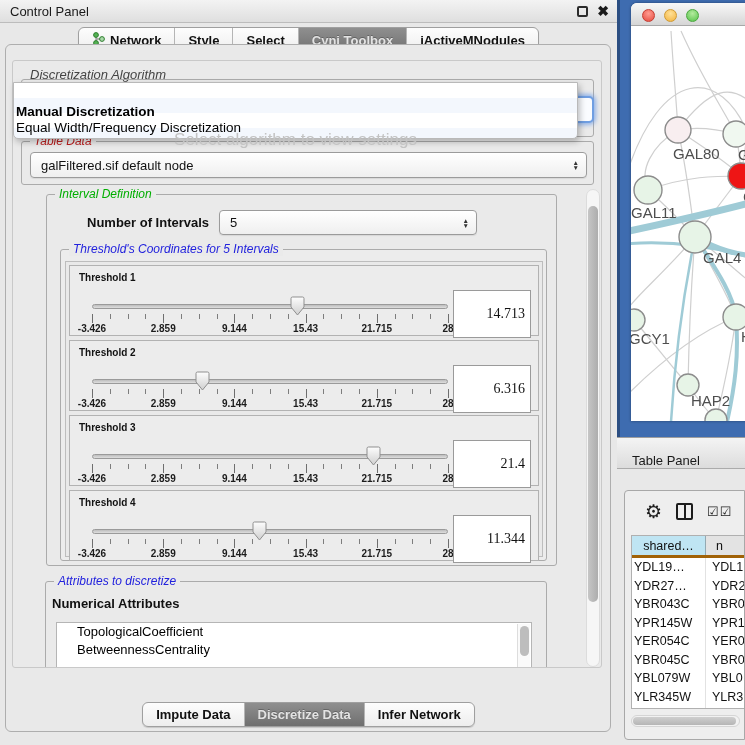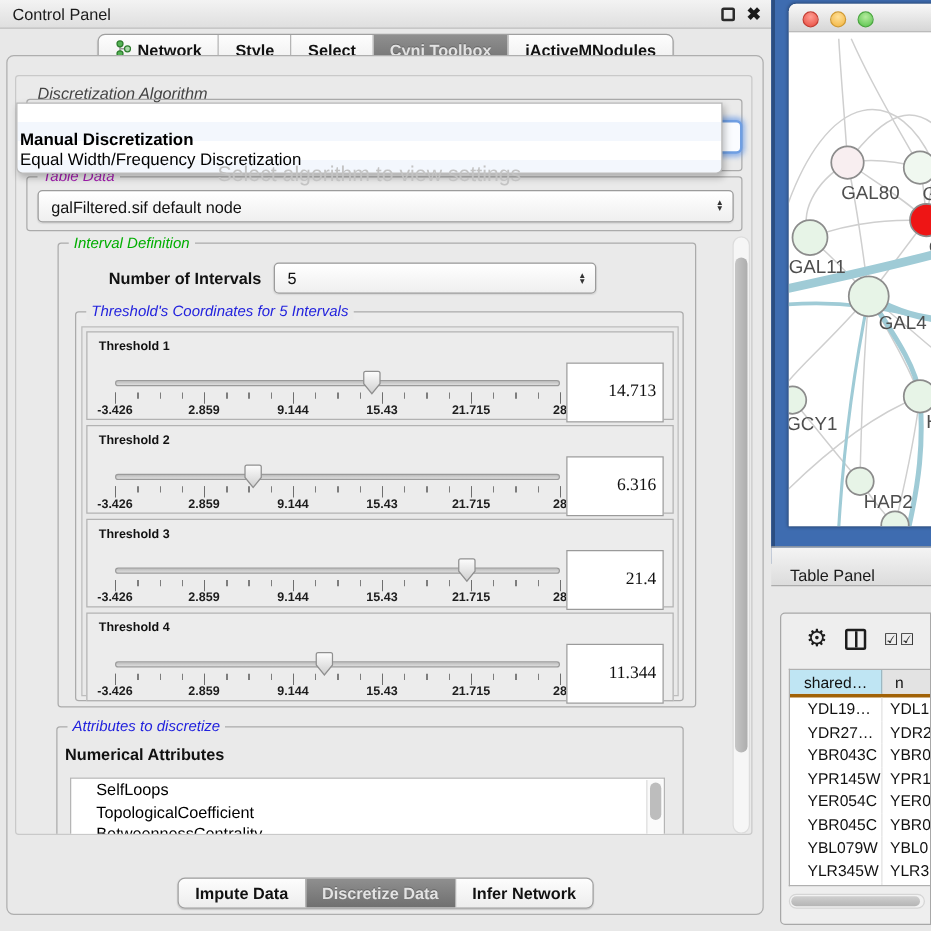--- a/index.html
+++ b/index.html
@@ -26,21 +26,21 @@
 
   .outer-frame { position:absolute; left:5px; top:44px; width:606px; height:688px;
                  border:1px solid #aeaeae; border-radius:6px; background:#e9e9e9; }
   .inner-frame { position:absolute; left:12px; top:60px; width:590px; height:608px;
                  border:1px solid #c9c9c9; border-radius:3px; background:#eaeaea; overflow:hidden; }
 
   .group { position:absolute; border:1px solid #ababab; border-radius:3px; }
   .group-label { position:absolute; top:-8px; left:8px; background:#eaeaea; padding:0 4px; font-size:12px;font-style:italic; }
   .lbl-green { color:#00ae00; }
   .lbl-blue  { color:#2222dd; }
-  .lbl-dark  { color:#a21caf; }
+  .lbl-dark  { color:#b91c1c; }
 
   
   .combo { position:absolute; border:1px solid #9b9b9b; border-radius:4px;
            background:linear-gradient(#ffffff,#efefef); box-shadow:inset 0 1px 0 #fff,0 1px 1px rgba(0,0,0,.08);
            display:flex; align-items:center; font-size:13px; padding:0 20px 0 10px; }
   .stepper { position:absolute; right:7px; top:50%; transform:translateY(-50%);
              display:flex; flex-direction:column; align-items:center; color:#333; }
   .stepper span { font-size:6.5px; line-height:5px; }
 
   
@@ -118,21 +118,21 @@
                background:linear-gradient(#1c1c1c,#1c1c1c) center/2px 100% no-repeat; }
   .cb-pair { font-size:13px; color:#1c1c1c; letter-spacing:1px; }
   .tp-table { position:absolute; left:6px; top:44px; right:0; bottom:30px; overflow:hidden;
               border:1px solid #b0b0b0; border-right:none; background:#fff; }
   .tp-headrow { display:flex; height:22px; border-bottom:3px solid #a16207; }
   .tp-h1 { width:74px; background:#bfe5f3; border-right:1px solid #93a9b2; font-size:12.5px;
            display:flex; align-items:center; justify-content:center; }
   .tp-h2 { flex:1; background:#e3e3e3; font-size:12.5px; display:flex; align-items:center;
            padding-left:10px; }
   .tp-row { display:flex; height:18.5px; font-size:12.5px; }
-  .tp-c1 { width:74px; padding-left:14px; border-right:1px solid #e2e2e2; overflow:hidden;
+  .tp-c1 { width:74px; padding-left:2px; border-right:1px solid #e2e2e2; overflow:hidden;
            white-space:nowrap; display:flex; align-items:center; }
   .tp-c2 { flex:1; padding-left:6px; overflow:hidden; white-space:nowrap; display:flex; align-items:center; }
   .tp-hscroll { position:absolute; left:6px; bottom:12px; right:4px; height:12px; background:#f2f2f2;
                 border:1px solid #d5d5d5; border-radius:6px; }
   .tp-hscroll .thumb { position:absolute; left:1px; top:1px; height:8px; width:96%;
                        background:linear-gradient(#cfcfcf,#b5b5b5); border-radius:5px; }
 
   .net-icon { display:inline-block; }
   svg text { font-family:"Liberation Sans", sans-serif; }
 </style>
@@ -324,21 +324,20 @@
     </div>
     <div class="thr-value">11.344</div>
           </div>
       </div>
     </div>
 
     <div class="group" style="left:32px; top:520px; width:502px; height:110px;">
       <span class="group-label lbl-blue">Attributes to discretize</span>
       <div style="position:absolute; left:6px; top:14px; font-size:13px; font-weight:bold;">Numerical Attributes</div>
       <div class="attr-list">
-        <div class="attr-item">SelfLoops</div>
         <div class="attr-item">TopologicalCoefficient</div>
         <div class="attr-item">BetweennessCentrality</div>
         <div class="attr-scroll">
             <div class="thumb"></div>
           </div>
       </div>
     </div>
 
     <div class="v-scrollbar">
         <div class="thumb"></div>

